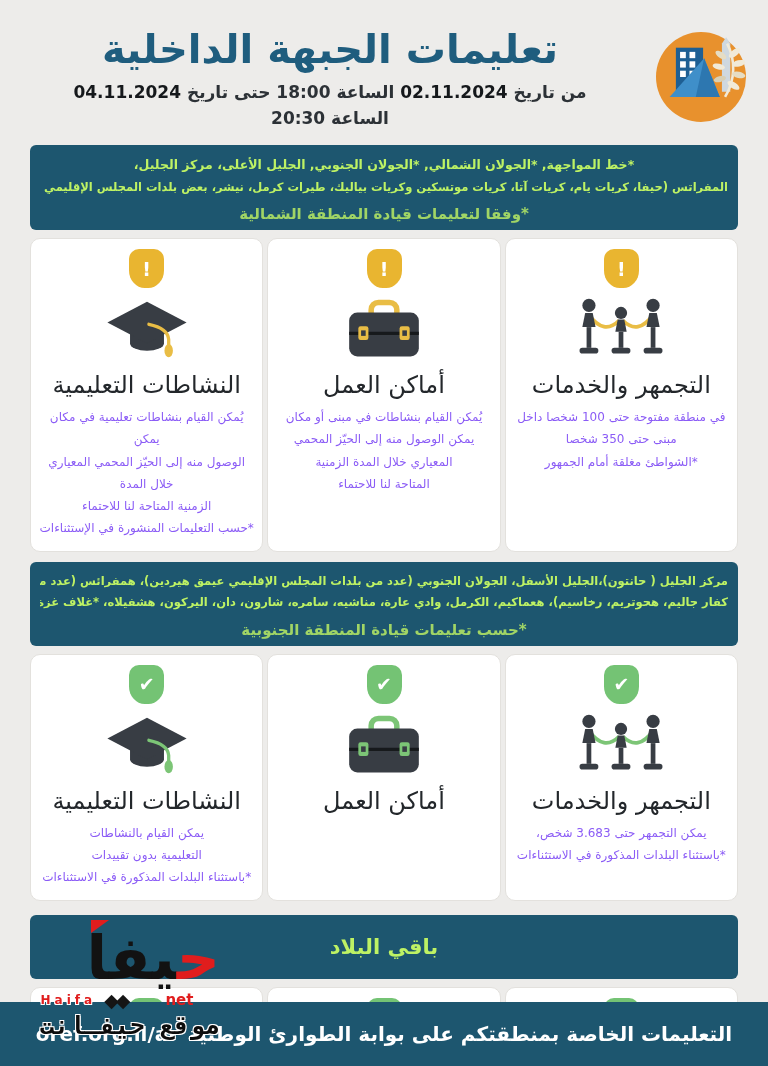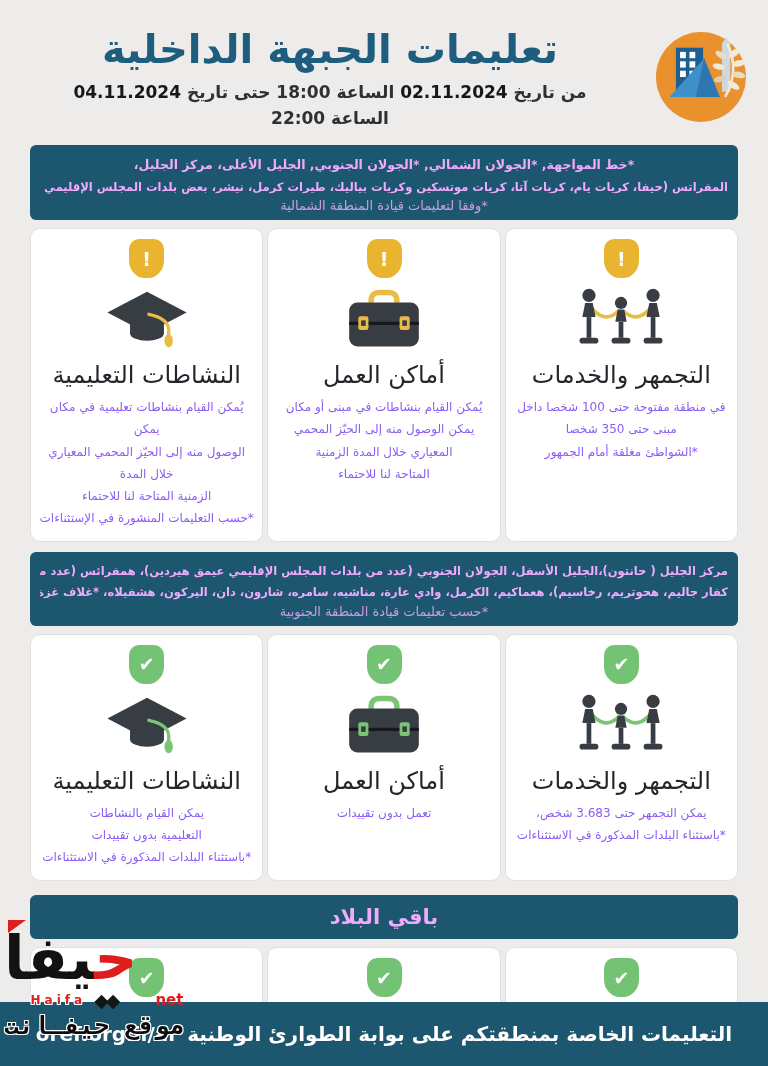--- a/index.html
+++ b/index.html
@@ -11,27 +11,27 @@
   
   .header { display:flex; align-items:flex-start; padding:22px 22px 4px 10px; gap:6px; }
   .logo-wrap { width:90px; height:90px; flex:0 0 auto; margin-top:10px; }
   .head-text { flex:1; text-align:center; padding-top:4px; }
   .page-title { font-size:40px; font-weight:800; color:#1f5d7e; line-height:1.15; }
   .subtitle { margin-top:8px; font-size:17px; font-weight:600; color:#2c3136; line-height:1.5; }
   .subtitle b { font-weight:800; color:#15181b; }
   
   .content { padding:0 30px; }
   .banner {
-    background:#1d566f; border-radius:6px; color:#f0abfc; text-align:center;
+    background:#1d566f; border-radius:6px; color:#bef264; text-align:center;
     padding:9px 10px 7px; margin:10px 0 8px;
   }
   .banner .b1 { font-size:12.5px; font-weight:700; line-height:1.8; white-space:nowrap; overflow:hidden; }
   .banner .b2 { font-size:11.5px; font-weight:700; line-height:1.8; white-space:nowrap; overflow:hidden; }
-  .banner .bf { font-size:13px; font-weight:400; opacity:.82; margin-top:1px; }
-  .banner.solo { padding:10px 10px; margin:14px 0 8px; }
+  .banner .bf { font-size:15px; font-weight:700; opacity:.82; margin-top:8px; }
+  .banner.solo { padding:20px 10px; margin:14px 0 8px; }
   .banner.solo .bt { font-size:21px; font-weight:800; }
   
   .row { display:flex; gap:4px; margin-bottom:8px; }
   .card {
     flex:1 1 0; background:#fff; border:1px solid #e3e1dd; border-radius:10px;
     text-align:center; padding:10px 8px 12px;
   }
   .row.r1 .card { min-height:198px; }
   .row.r2 .card { min-height:192px; }
   .row.r3 .card { min-height:206px; }
@@ -50,21 +50,21 @@
   .ctitle { font-size:24px; font-weight:400; color:#23272b; line-height:1.25; margin-bottom:6px; }
   .cbody { font-size:12px; font-weight:400; color:#8b5cf6; line-height:1.85; }
   .cbody .bline:empty { display:none; }
   
   .footer {
     position:absolute; left:0; right:0; bottom:0; height:64px; background:#1d566f;
     display:flex; align-items:center; justify-content:center; gap:9px;
     color:#fff; font-size:20px; font-weight:700;
   }
   
-  .watermark { position:absolute; top:928px; left:4px; width:206px; text-align:left; z-index:20; direction:rtl; }
+  .watermark { position:absolute; top:928px; left:14px; width:206px; text-align:right; z-index:20; direction:rtl; }
   .wm-big { font-size:60px; font-weight:800; line-height:1; color:#121212; position:relative; display:inline-block; }
   .wm-big .red { color:#e01d1d; }
   .wm-flag { position:absolute; left:4px; top:-8px; width:0; height:0;
     border-left:18px solid #e01d1d; border-bottom:13px solid transparent; }
   .wm-mid { display:flex; direction:ltr; align-items:center; justify-content:center; gap:8px; margin-top:1px; }
   .wm-latin { color:#e01d1d; font-size:12px; font-weight:800; letter-spacing:4px;
     text-shadow:-1px -1px 0 #fff,1px -1px 0 #fff,-1px 1px 0 #fff,1px 1px 0 #fff; }
   .wm-diamonds { color:#151515; font-size:19px; letter-spacing:-3px; }
   .wm-net { color:#e01d1d; font-size:15px; font-weight:700;margin-left:30px; }
   .wm-tag { font-size:25px; font-weight:800; color:#0d0d0d; margin-top:0;
@@ -95,21 +95,21 @@
       <ellipse cx="62" cy="22" rx="6" ry="2.8" fill="#e6ddc4" transform="rotate(35 62 22)"></ellipse>
       <ellipse cx="60" cy="33" rx="6" ry="2.8" fill="#f1ead8" transform="rotate(12 60 33)"></ellipse>
       <ellipse cx="61" cy="45" rx="6" ry="2.8" fill="#d8cfb4" transform="rotate(-14 61 45)"></ellipse>
     </svg>
   </div>
   <div class="head-text">
     <div class="page-title">تعليمات الجبهة الداخلية</div>
     <div class="subtitle">
       <span>من تاريخ </span><b>02.11.2024</b><span> الساعة 18:00 حتى تاريخ </span><b>04.11.2024</b>
       <br>
-      <span>الساعة 22:00</span>
+      <span>الساعة 20:30</span>
     </div>
   </div>
 </div>
 
 <div class="content">
 
   <div class="banner">
     <div class="b1">*خط المواجهة, *الجولان الشمالي, *الجولان الجنوبي, الجليل الأعلى، مركز الجليل،</div>
     <div class="b2">المفراتس (حيفا، كريات يام، كريات آتا، كريات موتسكين وكريات بياليك، طيرات كرمل، نيشر، بعض بلدات المجلس الإقليمي زبزلون، كفار بياليك)</div>
     <div class="bf">*وفقا لتعليمات قيادة المنطقة الشمالية</div>
@@ -226,24 +226,20 @@
           <path d="M34 18 v-3 a8 8 0 0 1 8 -8 h12 a8 8 0 0 1 8 8 v3" class="accent-s" stroke-width="6" fill="none" stroke-linecap="round"></path>
           <rect x="10" y="18" width="76" height="48" rx="9" class="dark-f"></rect>
           <rect x="10" y="39" width="76" height="3.5" fill="#16191c"></rect>
           <rect x="20" y="33" width="11" height="15" rx="2.5" class="accent-f"></rect>
             <rect x="23" y="37.5" width="5" height="6" class="dark-f"></rect>
           <rect x="65" y="33" width="11" height="15" rx="2.5" class="accent-f"></rect>
             <rect x="68" y="37.5" width="5" height="6" class="dark-f"></rect>
         </svg>
       </div>
       <div class="ctitle">أماكن العمل</div>
-      <div class="cbody">
-        <div class="bline">تعمل بدون تقييدات</div>
-
-      </div>
     </div>
     <div class="card">
       <div class="badge">✔</div>
       <div class="icon">
         <svg width="96" height="66" viewBox="0 0 96 70">
           <path d="M30 36 h36 v14 a18 8 0 0 1 -36 0 z" class="dark-f"></path>
           <polygon points="48,6 90,28 48,50 6,28" class="dark-f"></polygon>
           <path d="M50 30 Q70 34 71 46 L71 52" class="accent-s" stroke-width="3.5" fill="none" stroke-linecap="round"></path>
           <ellipse cx="71" cy="58" rx="4.5" ry="7" class="accent-f"></ellipse>
         </svg>

